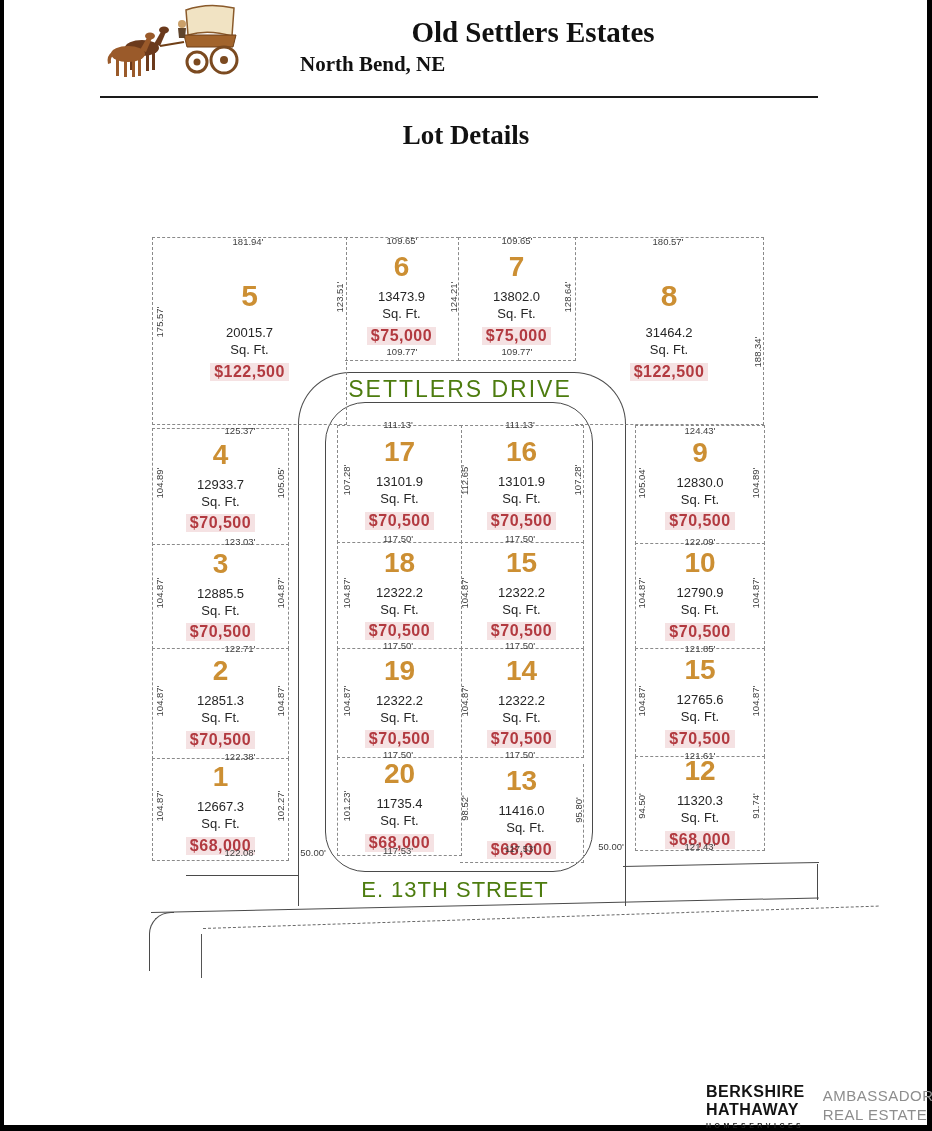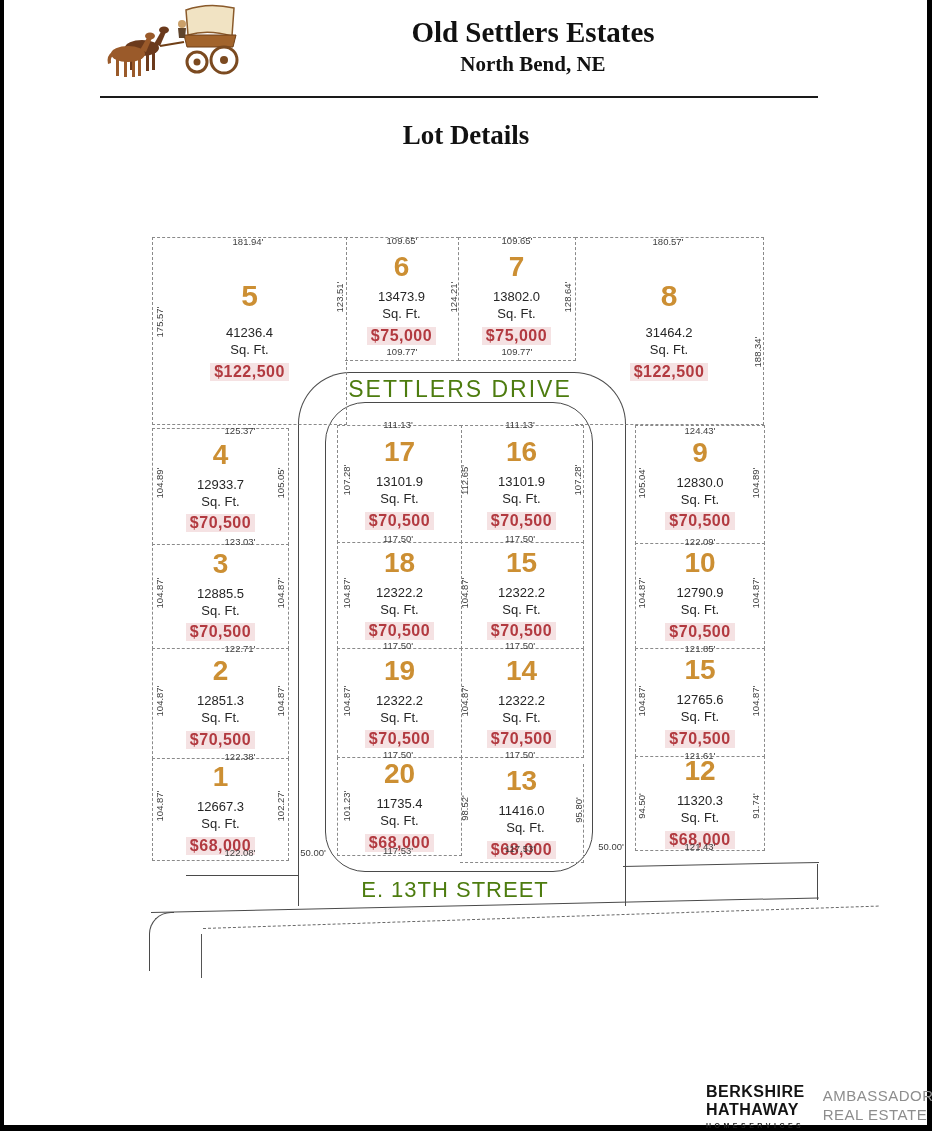--- a/index.html
+++ b/index.html
@@ -6,21 +6,21 @@
   .page{position:relative;width:932px;height:1131px;background:#ffffff;overflow:hidden;
         font-family:"Liberation Sans",sans-serif;}
   .edge{position:absolute;background:#000;}
   .edge-left{left:0;top:0;width:4px;height:1131px;}
   .edge-right{right:0;top:0;width:5px;height:1131px;}
   .edge-bottom{left:0;top:1125px;width:932px;height:6px;}
 
   
   .hdr-title{position:absolute;left:300px;top:16px;width:466px;text-align:center;
     font-family:"Liberation Serif",serif;font-weight:bold;font-size:29px;color:#111;}
-  .hdr-sub{position:absolute;left:300px;top:52px;width:466px;text-align:center;
+  .hdr-sub{position:absolute;left:300px;top:52px;width:466px;
     font-family:"Liberation Serif",serif;font-weight:bold;font-size:21px;color:#111;}
   .hdr-rule{position:absolute;left:100px;top:96px;width:718px;border-top:2px solid #1a1a1a;}
   .hdr-heading{position:absolute;left:0;top:120px;width:932px;text-align:center;
     font-family:"Liberation Serif",serif;font-weight:bold;font-size:27px;color:#111;}
   .wagon{position:absolute;left:100px;top:2px;}
 
   
   #plat{position:absolute;left:0;top:0;width:932px;height:1020px;}
   .lot{position:absolute;display:flex;flex-direction:column;align-items:center;justify-content:center;
        text-align:center;}
@@ -111,21 +111,21 @@
     <div class="sline e13-left"></div>
     <div class="sline e13-right"></div>
     <div class="sline e13-rightend"></div>
     <div class="sline e13-bottom"></div>
     <div class="sline e13-corner"></div>
     <div class="sline e13-dashdot"></div>
     <div class="sline e13-vert"></div>
     <div class="street-label e13">E. 13TH STREET</div>
   <div class="lot tall" style="left: 152px; top: 237px; width: 193px; height: 186px; border-width: 1px; border-style: dashed; border-color: rgb(138, 138, 138);">
         <div class="num">5</div>
-        <div class="area" style="white-space: pre-line;">41236.4
+        <div class="area" style="white-space: pre-line;">20015.7
 Sq. Ft.</div>
         <div class="price">$122,500</div>
       </div>
       <div class="lot" style="left: 345px; top: 237px; width: 113px; height: 122px; border-top: 1px dashed rgb(138, 138, 138); border-right: 1px dashed rgb(138, 138, 138); border-bottom: 1px dashed rgb(138, 138, 138);">
         <div class="num">6</div>
         <div class="area" style="white-space: pre-line;">13473.9
 Sq. Ft.</div>
         <div class="price">$75,000</div>
       </div>
       <div class="lot" style="left: 458px; top: 237px; width: 117px; height: 122px; border-top: 1px dashed rgb(138, 138, 138); border-right: 1px dashed rgb(138, 138, 138); border-bottom: 1px dashed rgb(138, 138, 138);">

